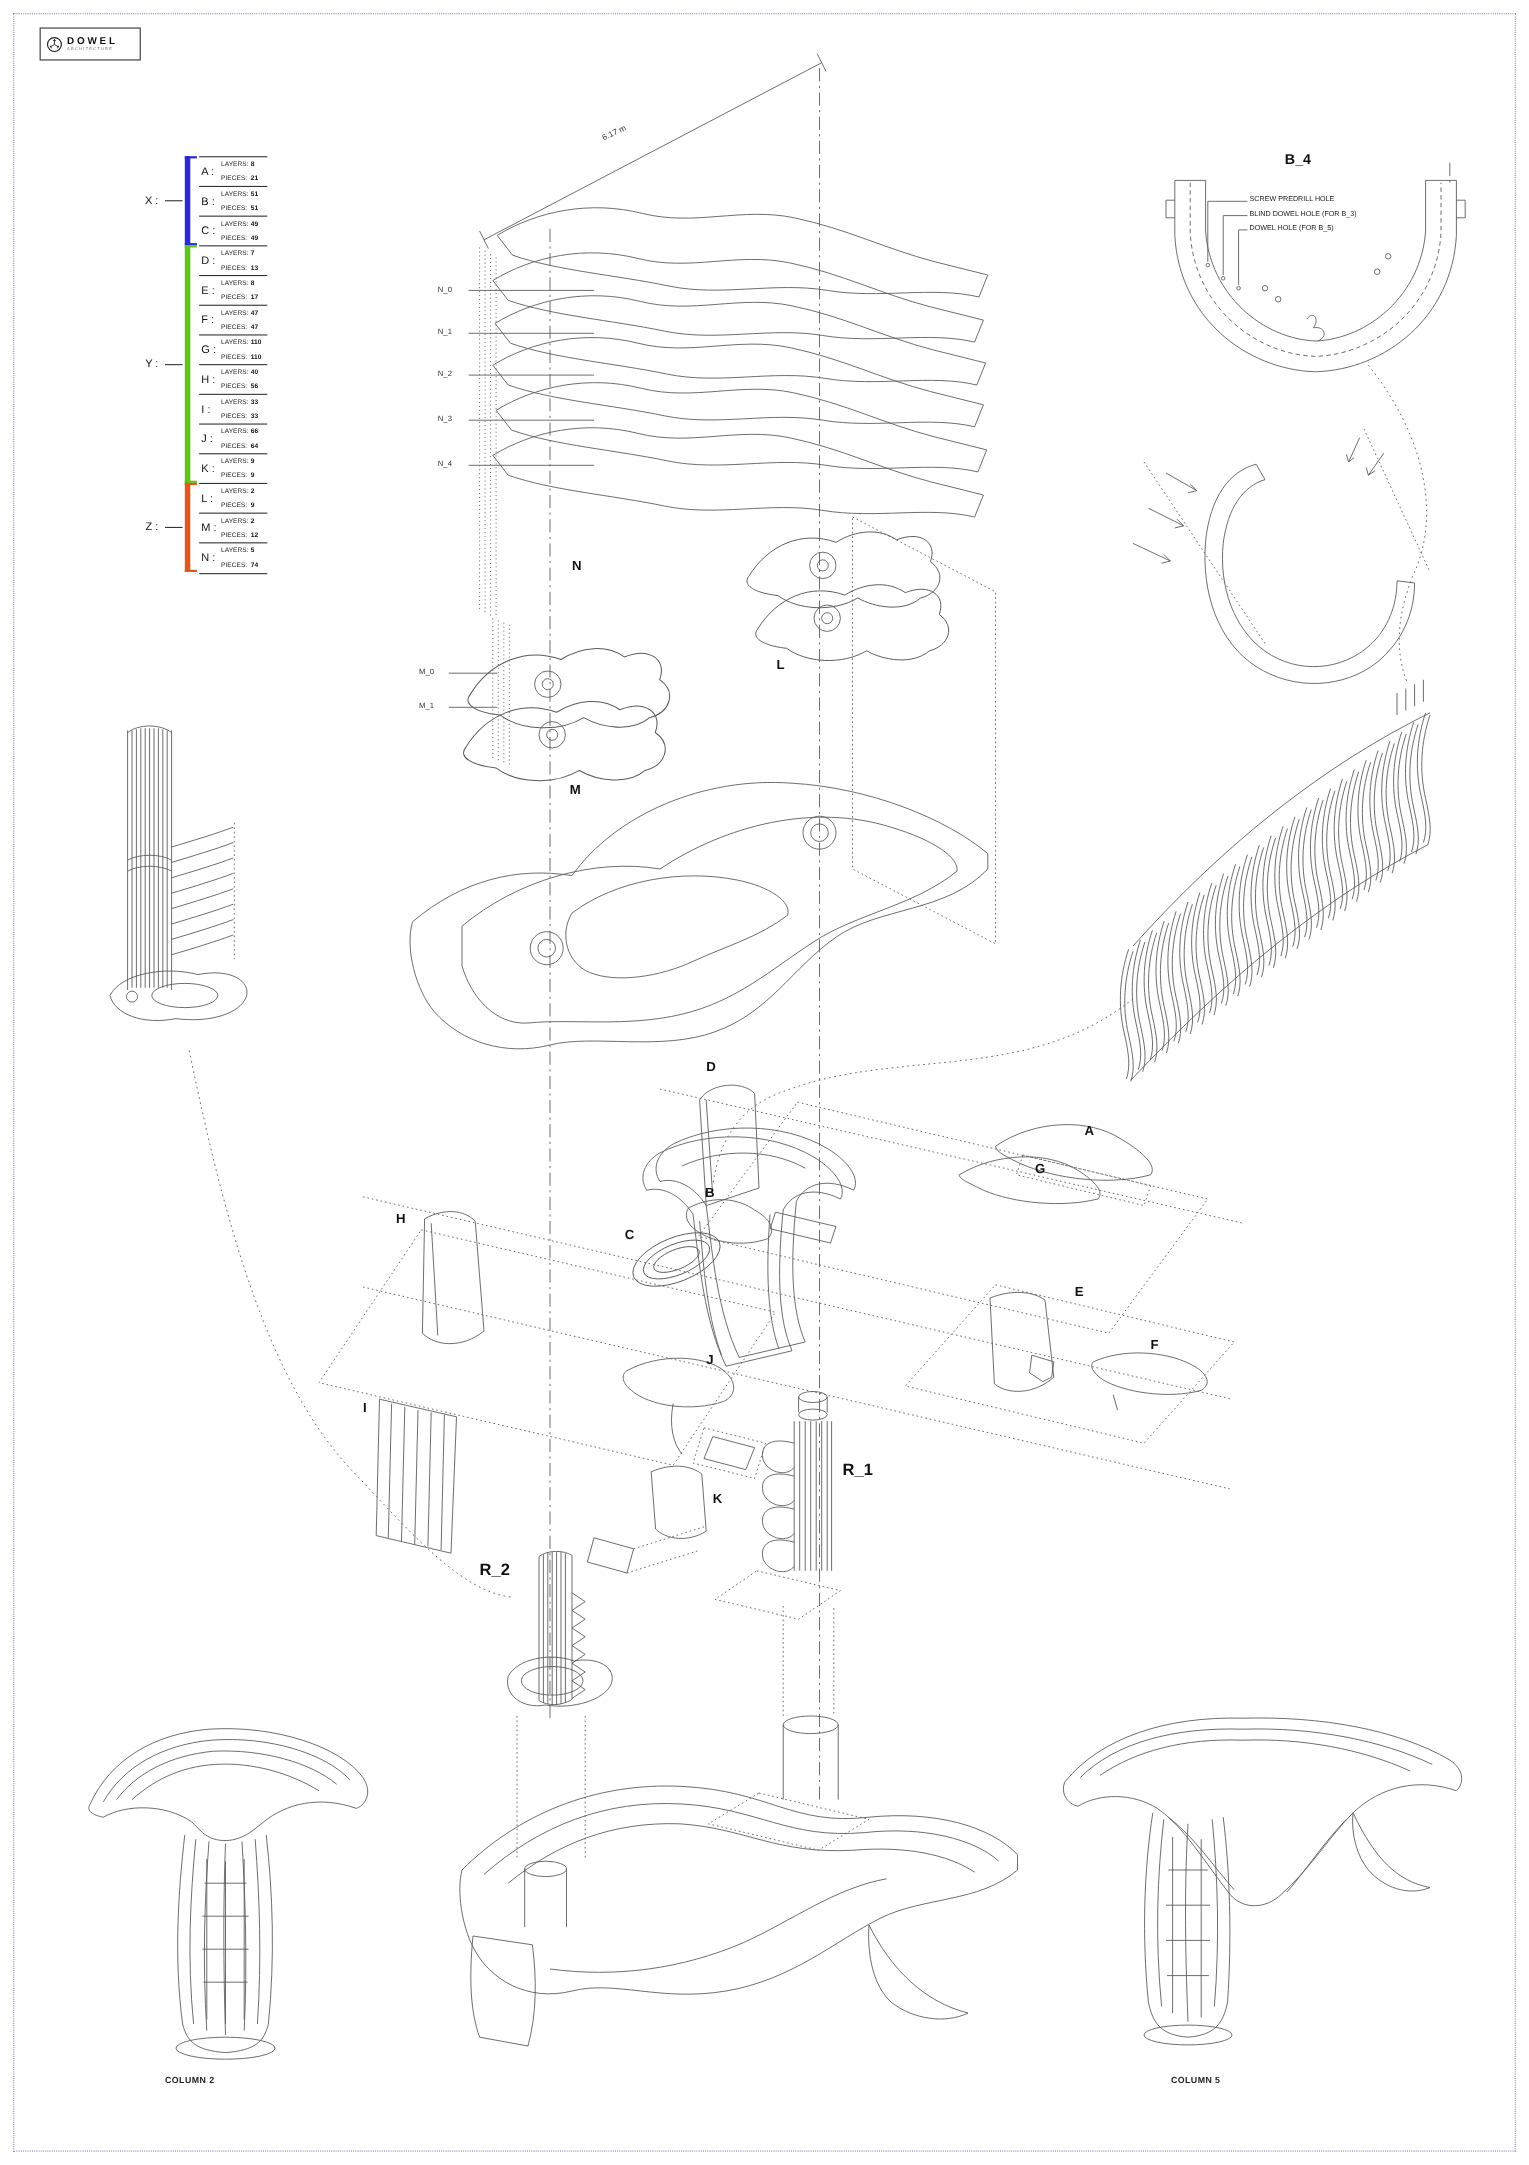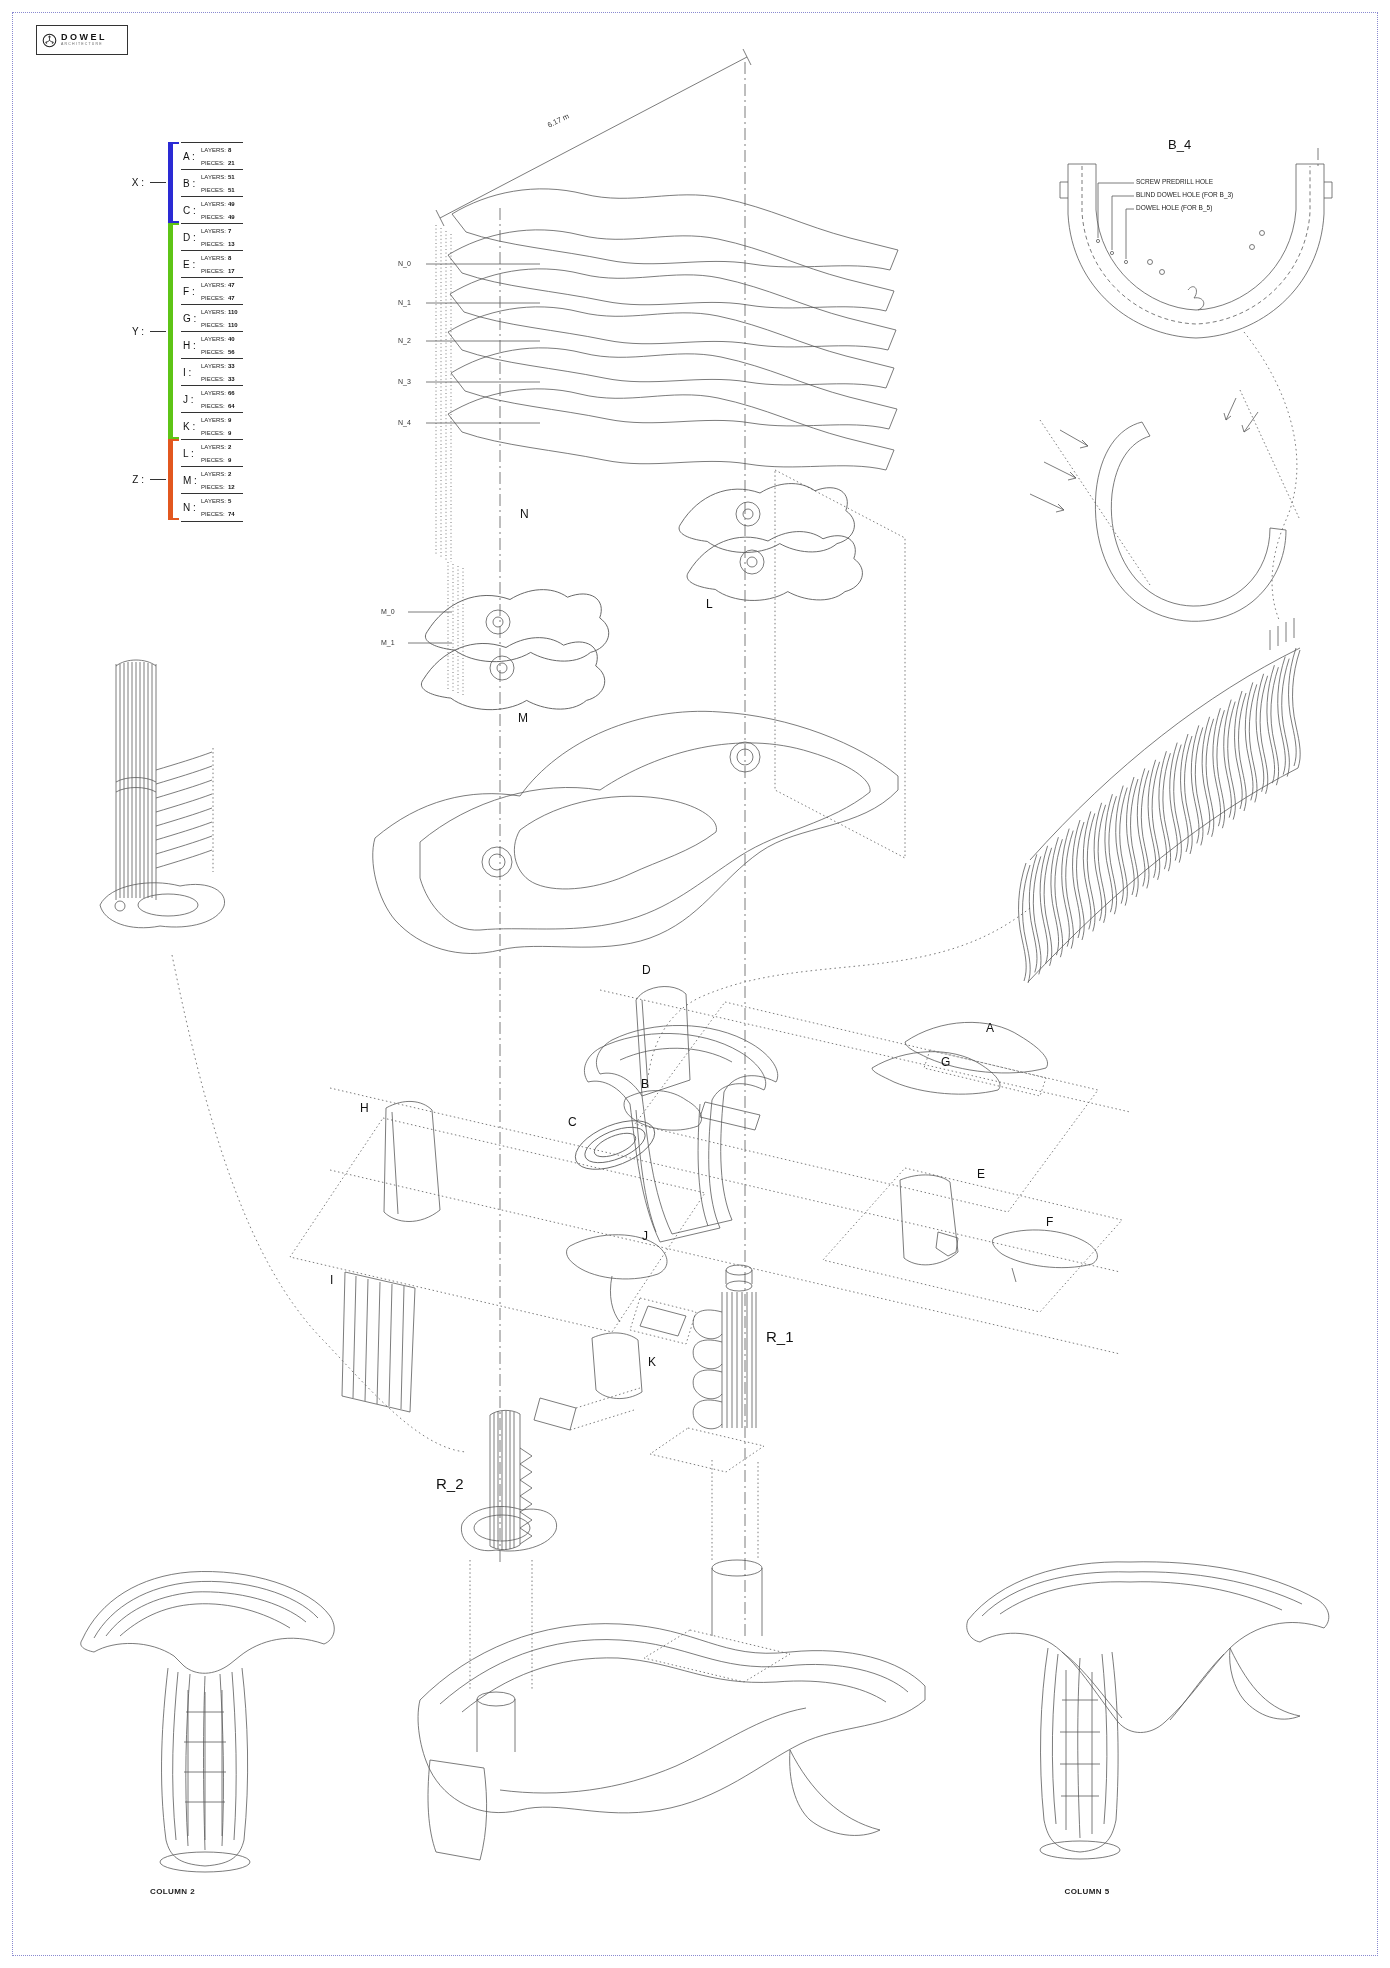--- a/index.html
+++ b/index.html
@@ -25,21 +25,21 @@
   .glabel{position:absolute;left:118px;width:26px;text-align:right;font-size:10px;color:#111;}
   .gtick{position:absolute;left:150px;width:16px;height:1px;background:#333;}
   .lrow{position:absolute;left:181px;width:62px;height:27px;border-top:0.8px solid #333;
         display:grid;grid-template-columns:20px 27px 1fr;grid-template-rows:1fr 1fr;align-items:center;}
   .lrow.last{border-bottom:0.8px solid #333;}
   .ll{grid-row:1/3;font-size:10px;color:#111;padding-left:2px;}
   .lk{font-size:6px;color:#222;}
   .lv{font-size:6px;font-weight:bold;color:#111;}
 
   
-  .lbl{position:absolute;font-weight:normal;color:#111;line-height:1;}
+  .lbl{position:absolute;font-weight:bold;color:#111;line-height:1;}
   .pl{font-size:12px;}
   .plr{font-size:15px;}
   .tag{font-size:7px;font-weight:normal;color:#333;}
   .tiny{font-size:6.5px;font-weight:normal;color:#222;}
   .b4t{font-size:13px;}
   .colcap{font-size:8px;font-weight:bold;letter-spacing:.4px;color:#222;}
   .dim{font-size:7.5px;font-weight:normal;color:#333;transform:rotate(-25.5deg);transform-origin:left center;}
 
   
   svg.art{position:absolute;left:0;top:0;}
@@ -581,17 +581,17 @@
   <div class="lbl pl" style="left:568px;top:1116px">C</div>
   <div class="lbl pl" style="left:986px;top:1022px">A</div>
   <div class="lbl pl" style="left:941px;top:1056px">G</div>
   <div class="lbl pl" style="left:977px;top:1168px">E</div>
   <div class="lbl pl" style="left:1046px;top:1216px">F</div>
   <div class="lbl pl" style="left:360px;top:1102px">H</div>
   <div class="lbl pl" style="left:330px;top:1274px">I</div>
   <div class="lbl pl" style="left:642px;top:1230px">J</div>
   <div class="lbl pl" style="left:648px;top:1356px">K</div>
   <div class="lbl plr" style="left:766px;top:1329px">R_1</div>
-  <div class="lbl plr" style="left:436px;top:1476px">R_2</div>
+  <div class="lbl plr" style="left:436px;top:1420px">R_2</div>
 
   <div class="lbl colcap" style="left:150px;top:1888px;width:110px;text-align:left">COLUMN 2</div>
   <div class="lbl colcap" style="left:1032px;top:1888px;width:110px;text-align:center">COLUMN 5</div>
 </div>
 
 </body></html>

